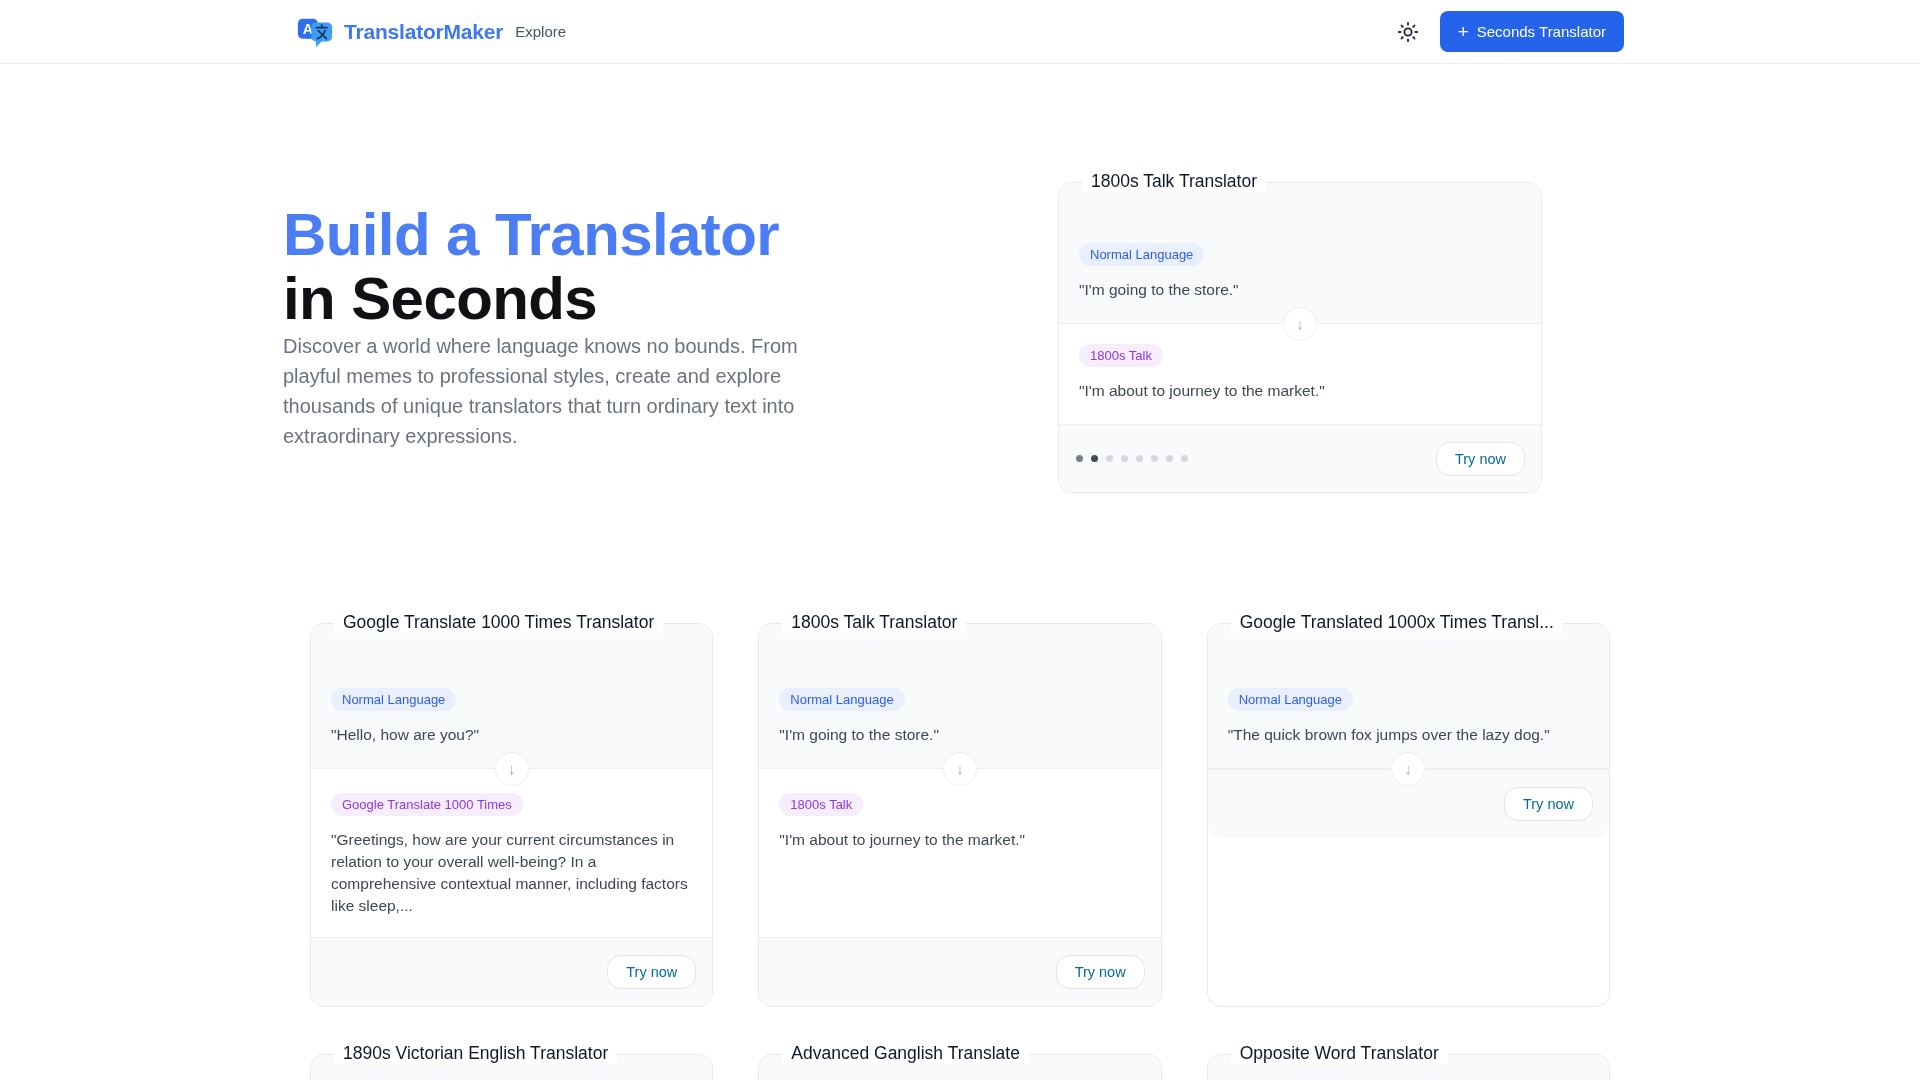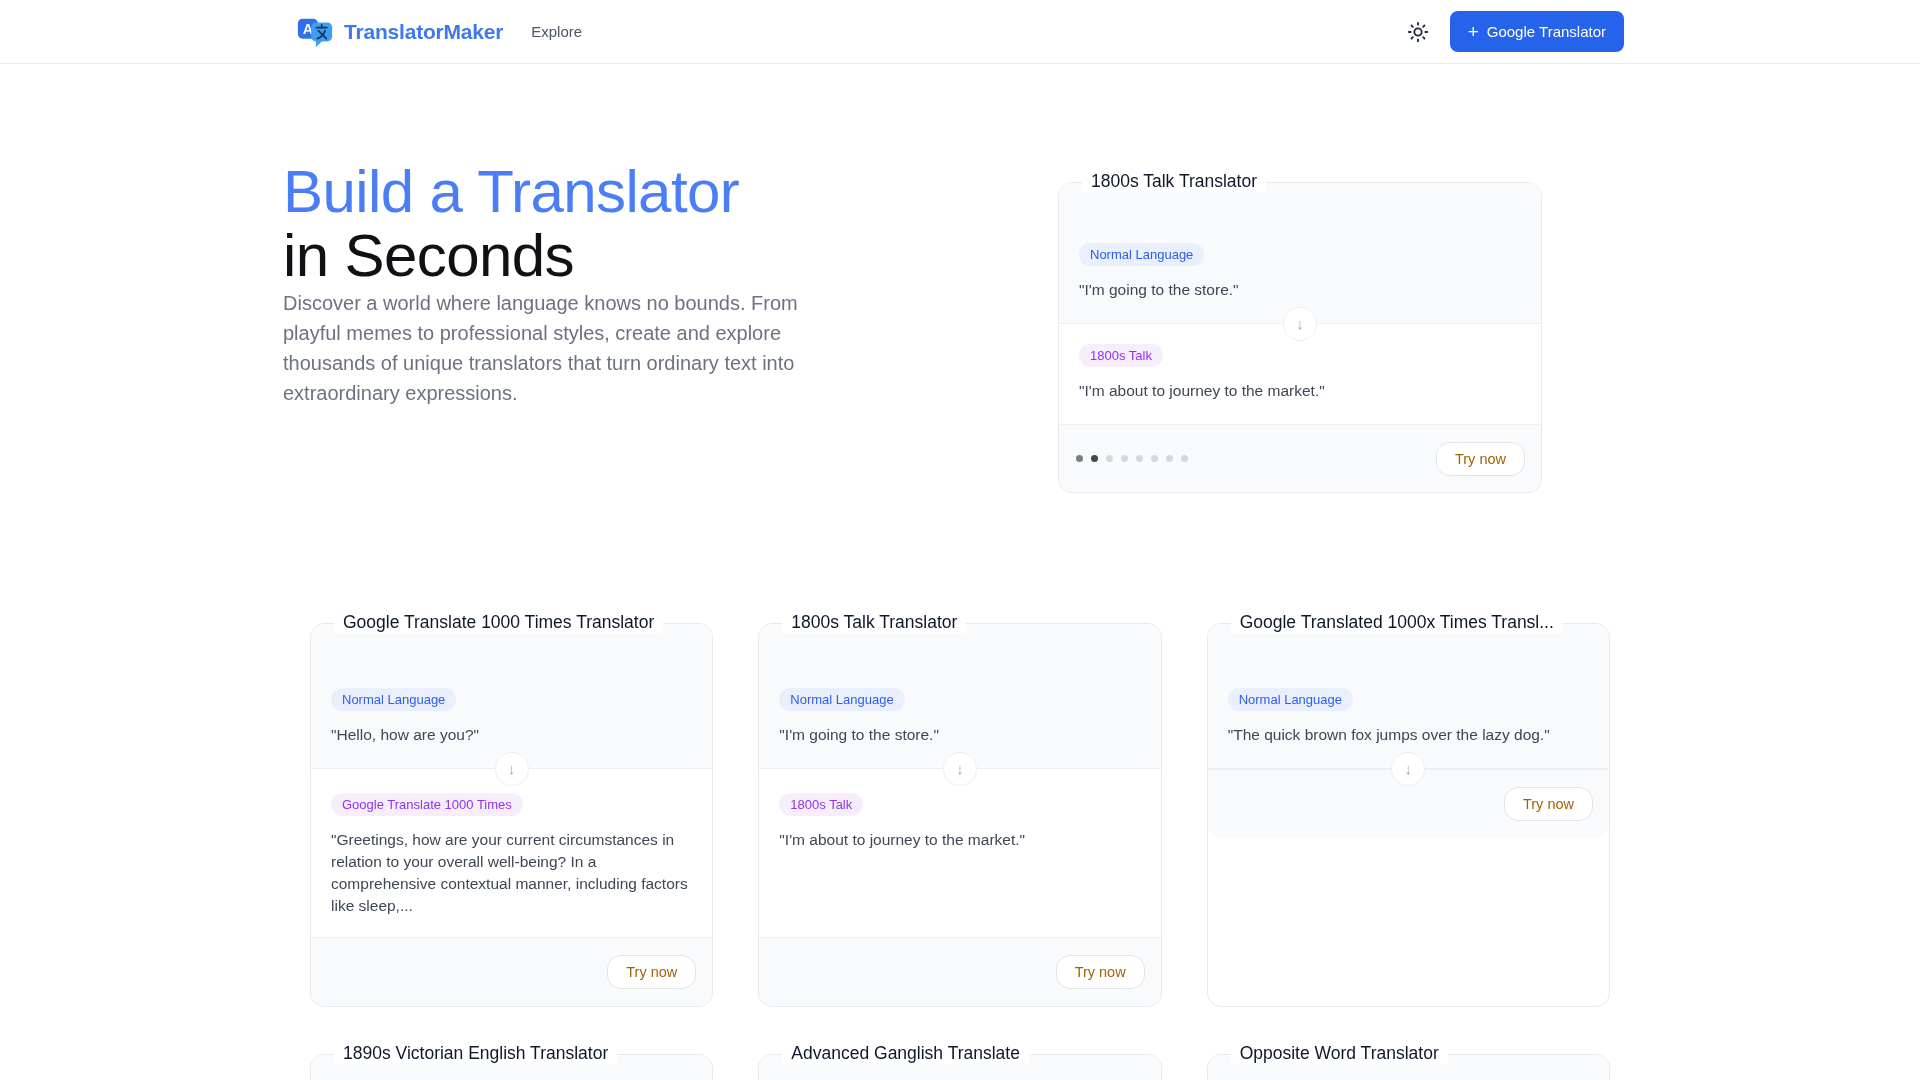--- a/index.html
+++ b/index.html
@@ -5,49 +5,49 @@
   * { margin:0; padding:0; box-sizing:border-box; }
   html,body { background:#fff; }
   body { font-family:"Liberation Sans", sans-serif; color:#111827; }
   .page { position:relative; width:1920px; height:1080px; overflow:hidden; background:#fff; }
 
   
   header { height:64px; border-bottom:1px solid #ebedf0; background:#fff; }
   .header-inner { max-width:1328px; height:100%; margin:0 auto; display:flex; align-items:center; }
   .brand { display:flex; align-items:center; gap:10px; cursor:pointer; }
   .brand-name { font-size:21px; font-weight:700; color:var(--brand-blue,#3d78f2); letter-spacing:-0.2px; }
-  .nav-explore { margin-left:28px; font-size:15px; color:#4b5563; cursor:pointer; text-decoration:none; }
+  .nav-explore { margin-left:12px; font-size:15px; color:#4b5563; cursor:pointer; text-decoration:none; }
   .header-right { margin-left:auto; display:flex; align-items:center; gap:14px; }
   .icon-btn { width:36px; height:36px; border:none; background:transparent; display:flex; align-items:center; justify-content:center; cursor:pointer; color:#1f2937; }
   .create-btn { height:41px; display:flex; align-items:center; gap:8px; padding:0 18px; background:var(--accent,#2563eb); color:#fff; border:none; border-radius:8px; font-size:15px; font-family:inherit; cursor:pointer; }
   .plus-glyph { font-size:19px; line-height:1; font-weight:400; }
 
   
   .hero { display:flex; justify-content:space-between; padding:96px 378px 0 283px; }
   .hero-left { width:640px; }
-  .hero-title { font-size:60px; line-height:64px; font-weight:400; letter-spacing:-0.6px; }
+  .hero-title { font-size:60px; line-height:64px; font-weight:700; letter-spacing:-0.6px;margin-top:43px; }
   .hero-title .blue { color:var(--heading-blue,#4b7ef5); display:block; }
   .hero-title .dark { color:#0f1115; display:block; }
   .hero-desc { margin-top:0; max-width:565px; font-size:20px; line-height:30px; color:var(--text-muted,#6b7280); }
   .hero-right { width:484px; }
 
   
   .card { position:relative; border:1px solid var(--card-border,#e7e9ee); border-radius:14px; background:#fff; display:flex; flex-direction:column; }
   .card-title { position:absolute; top:-12px; left:23px; max-width:calc(100% - 44px); background:#fff; padding:0 9px; font-size:17.5px; font-weight:400; color:#0f172a; white-space:nowrap; overflow:hidden; }
   .card-section { padding:24px 20px 20px; }
   .card-section.source { background:var(--section-tint,#f9fafb); border-radius:13px 13px 0 0; }
   .card-section.target { background:#fff; flex:1; }
   .badge { display:inline-block; font-size:13px; font-weight:500; padding:4px 11px; border-radius:999px; }
   .badge-blue { background:var(--badge-blue-bg,#e9effc); color:var(--badge-blue-text,#2d5fe8);margin-top:40px; }
   .badge-purple { background:var(--badge-purple-bg,#f6eefd); color:var(--badge-purple-text,#9333ea); }
   .sample-text { margin-top:13px; font-size:15.5px; line-height:22px; color:var(--text-body,#3f4756); }
   .divider { position:relative; height:1px; background:var(--divider,#edeff2); }
   .arrow-circle { position:absolute; left:50%; top:50%; transform:translate(-50%,-50%); width:34px; height:34px; border-radius:50%; background:#fff; border:1px solid var(--divider,#edeff2); display:flex; align-items:center; justify-content:center; color:#a3a9b3; font-size:15px; }
   .card-footer { border-top:1px solid var(--divider,#edeff2); background:var(--section-tint,#f9fafb); border-radius:0 0 13px 13px; height:69px; display:flex; align-items:center; justify-content:flex-end; padding:0 16px; }
-  .try-btn { background:#fff; border:1px solid #e2e5ea; border-radius:14px; padding:8px 18px; font-size:14.5px; color:#a16207; font-family:inherit; cursor:pointer; }
+  .try-btn { background:#fff; border:1px solid #e2e5ea; border-radius:14px; padding:8px 18px; font-size:14.5px; color:#0369a1; font-family:inherit; cursor:pointer; }
 
   
   .featured-wrap { margin-top:22px; }
   .featured .card-section { padding:20px 20px 22px; }
   .featured .card-footer { justify-content:space-between; padding:0 16px 0 17px; height:68px; }
   .dots { display:flex; align-items:center; gap:8px; cursor:pointer; }
   .dot { width:7px; height:7px; border-radius:50%; background:var(--dot-idle,#d5d8dd); }
   .dot.visited { background:var(--dot-visited,#787f8a); }
   .dot.active { background:var(--dot-active,#3f4854); }
 
@@ -87,21 +87,21 @@
               <path d="M4.93 4.93l1.41 1.41"></path>
               <path d="M17.66 17.66l1.41 1.41"></path>
             <path d="M2 12h2"></path>
               <path d="M20 12h2"></path>
               <path d="M6.34 17.66l-1.41 1.41"></path>
               <path d="M19.07 4.93l-1.41 1.41"></path>
           </svg>
         </button>
         <button class="create-btn">
           <span class="plus-glyph">+</span>
-          <span>Google Translator</span>
+          <span>Seconds Translator</span>
         </button>
       </div>
     </div>
   </header>
 
   <section class="hero">
     <div class="hero-left">
       <h1 class="hero-title">
         <span class="blue">Build a Translator</span>
         <span class="dark">in Seconds</span>

